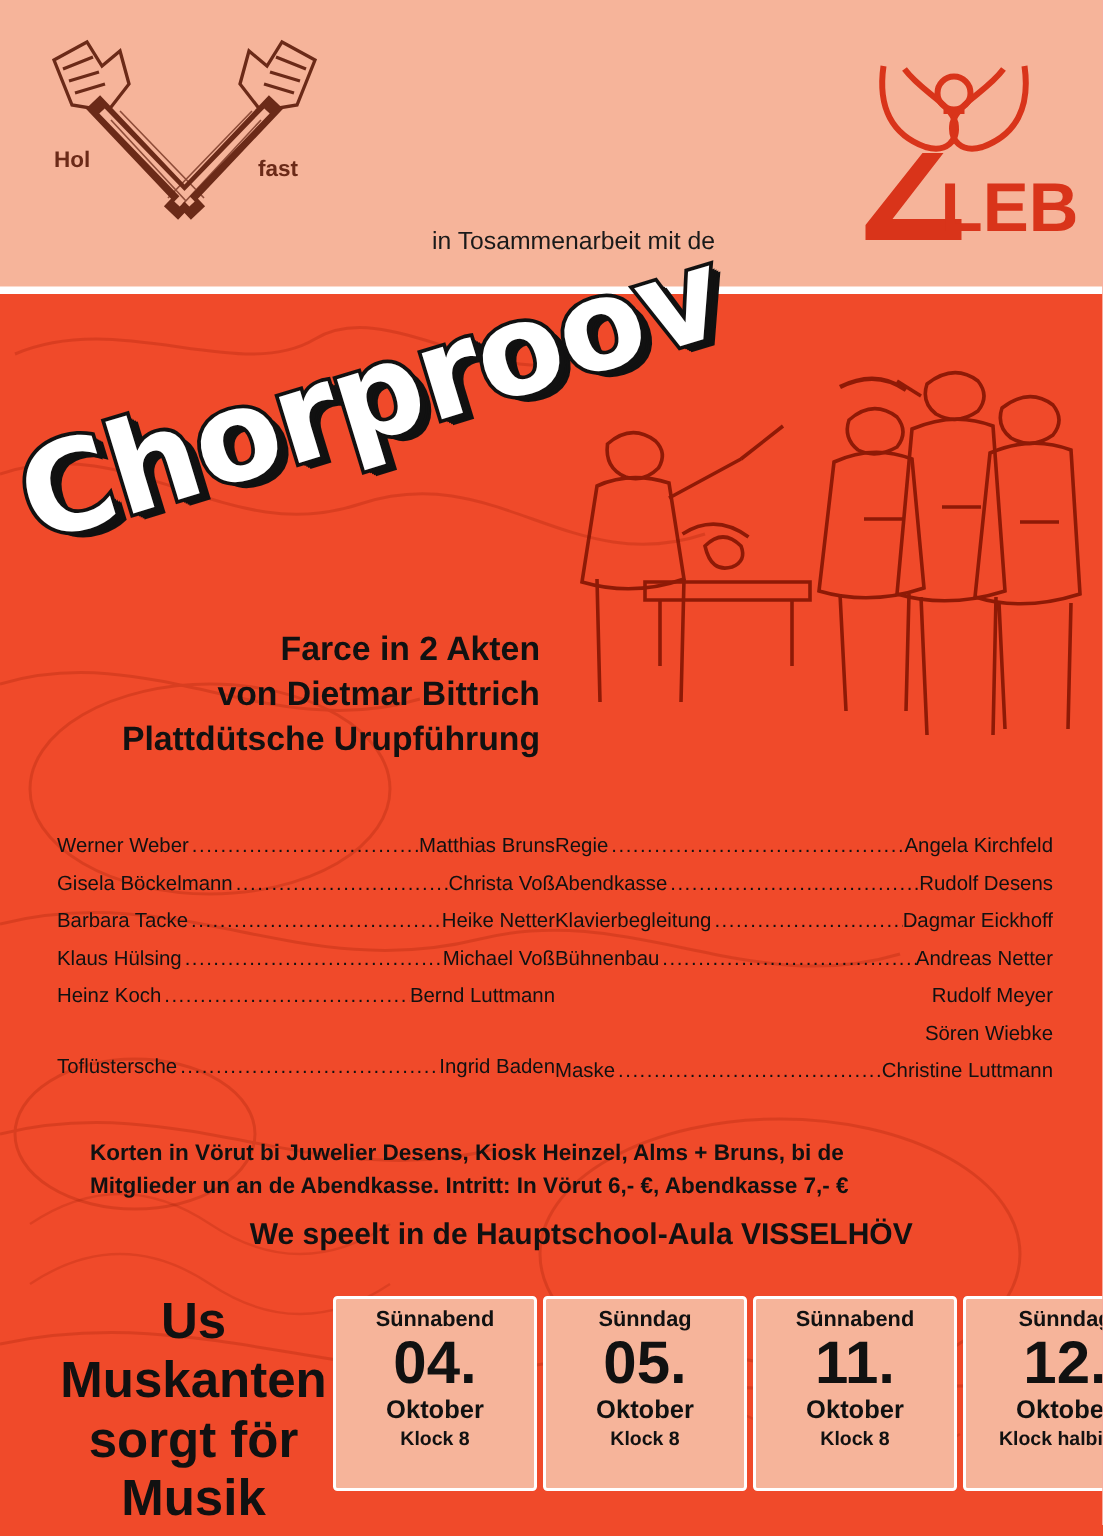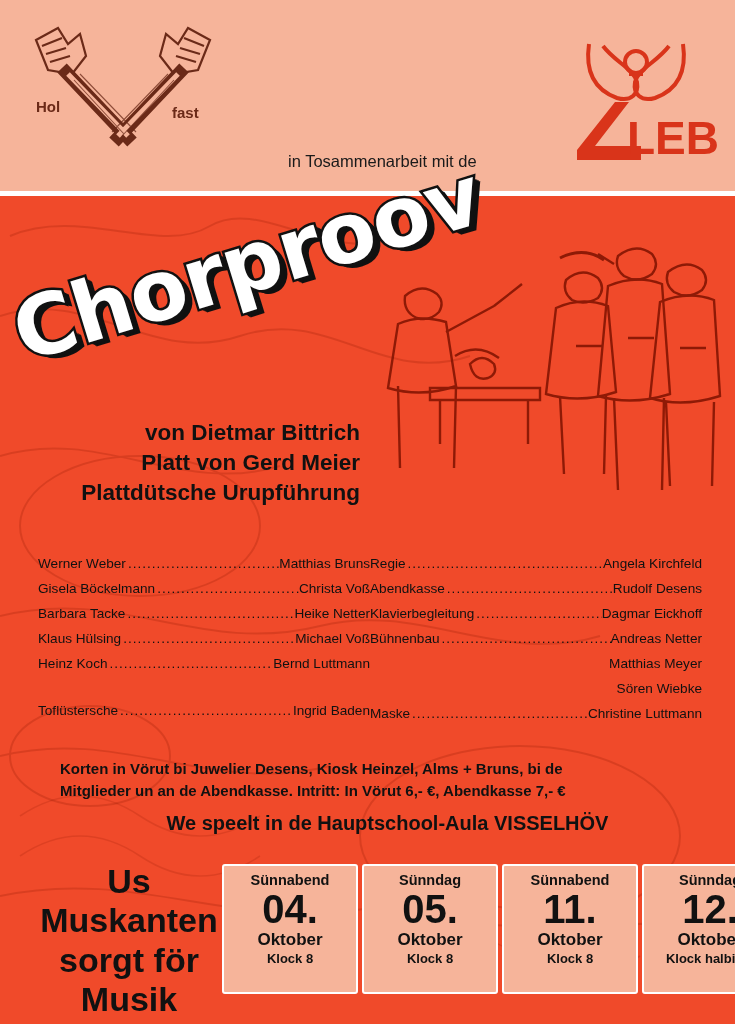--- a/index.html
+++ b/index.html
@@ -265,22 +265,22 @@
         <path d="M400 760 q60 -40 120 0 t120 0"></path>
       </g>
     </svg>
   </div>
 
   <div class="title-wrap">
     <div class="title-text">Chorproov</div>
   </div>
 
   <div class="subtitle">
+    <div>Farce in 2 Akten</div>
     <div>von Dietmar Bittrich</div>
-    <div>Platt von Gerd Meier</div>
     <div>Plattdütsche Urupführung</div>
   </div>
 
   <div class="cast">
     <div class="cast-col">
       <div class="cast-row">
         <span class="nm">Werner Weber</span>
         <span class="dots">.............................................</span>
         <span class="val">Matthias Bruns</span>
       </div>
@@ -327,21 +327,21 @@
         <span class="nm">Klavierbegleitung</span>
         <span class="dots">.............................................</span>
         <span class="val">Dagmar Eickhoff</span>
       </div>
       <div class="cast-row">
         <span class="nm">Bühnenbau</span>
         <span class="dots">.............................................</span>
         <span class="val">Andreas Netter</span>
       </div>
       <div class="cast-row right-only">
-        <span class="val">Matthias Meyer</span>
+        <span class="val">Rudolf Meyer</span>
       </div>
       <div class="cast-row right-only">
         <span class="val">Sören Wiebke</span>
       </div>
       <div class="cast-row">
         <span class="nm">Maske</span>
         <span class="dots">.............................................</span>
         <span class="val">Christine Luttmann</span>
       </div>
     </div>

